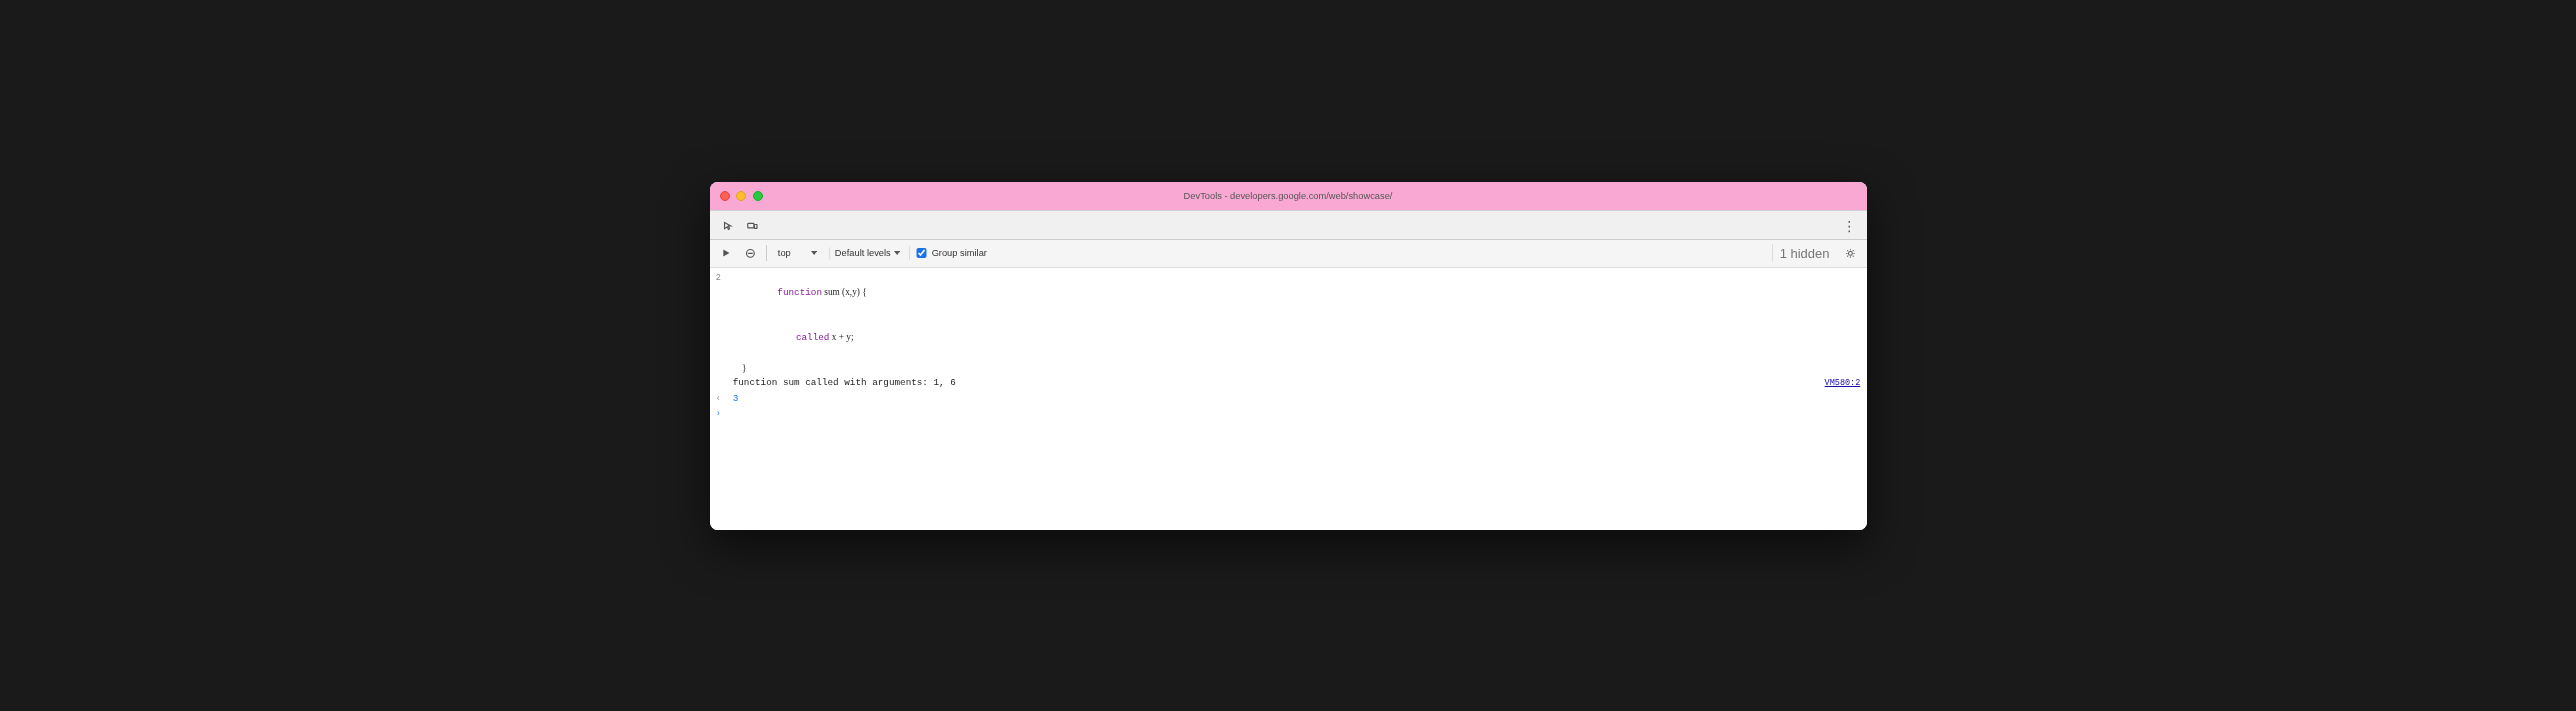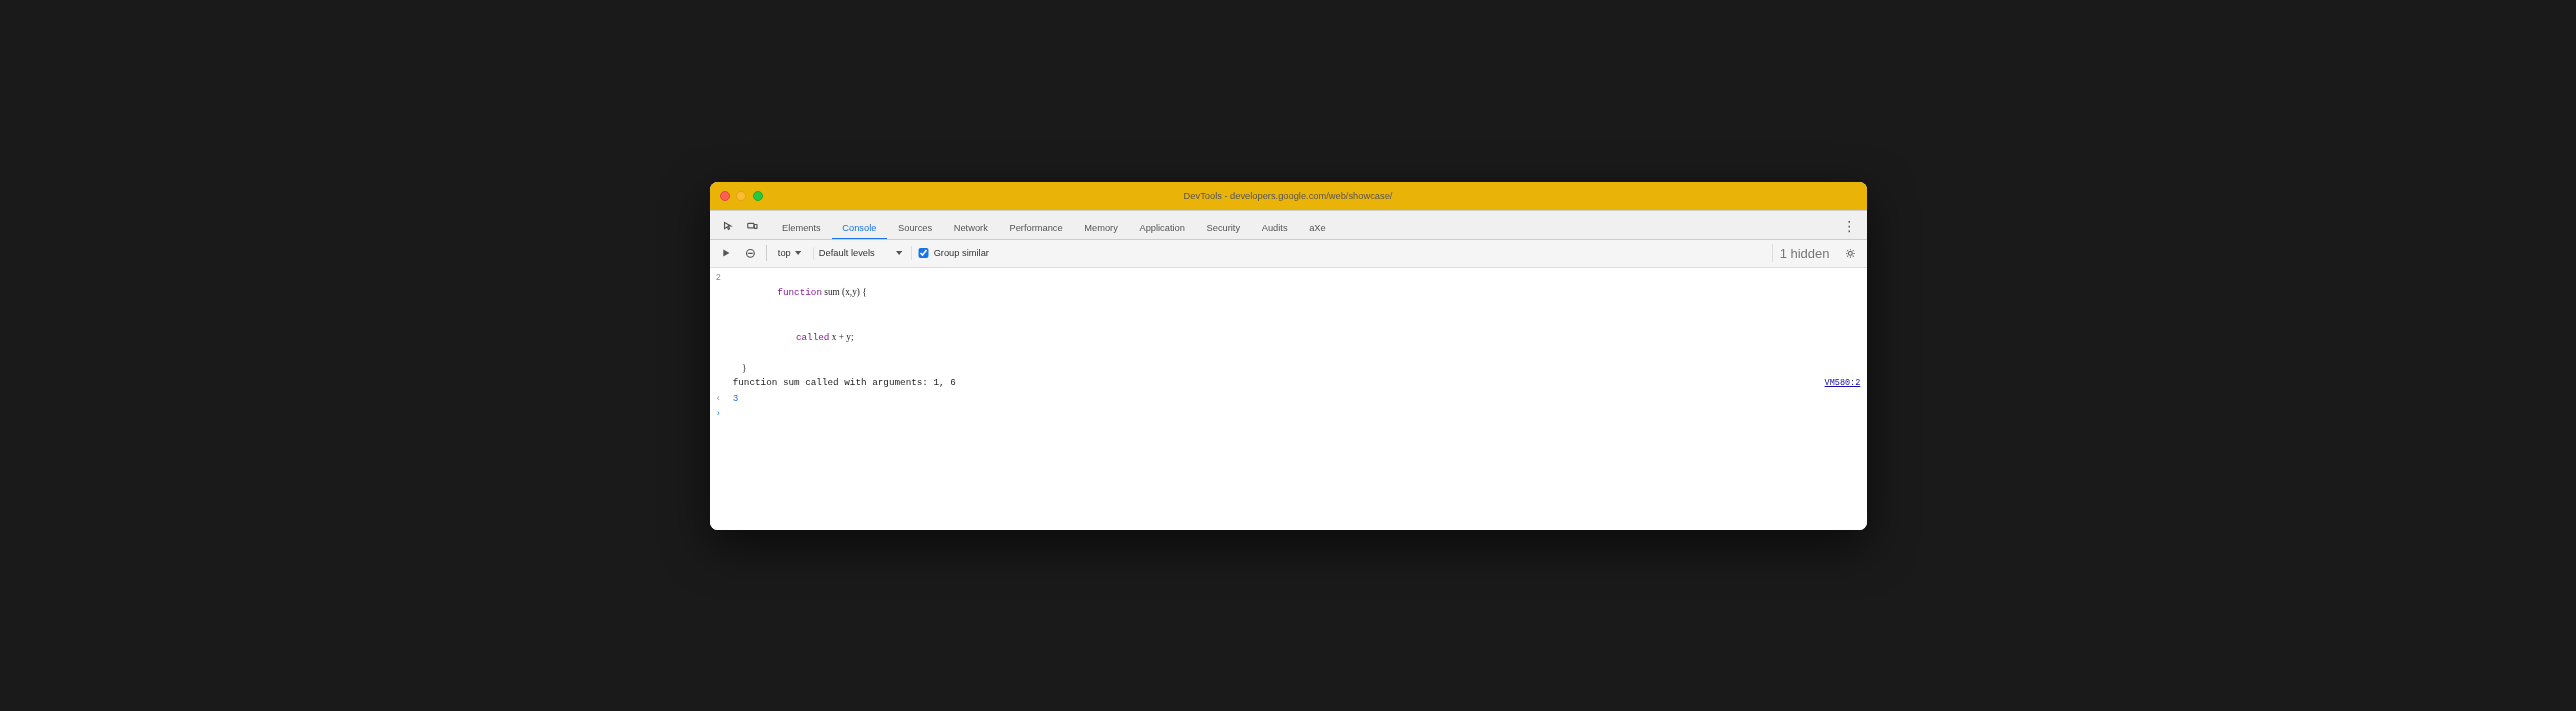--- a/index.html
+++ b/index.html
@@ -13,21 +13,21 @@
     }
     .window {
       width: 1157px;
       background: #f5f5f5;
       border-radius: 7.7px;
       overflow: hidden;
       box-shadow: 0 15.4px 46px rgba(0,0,0,0.6);
     }
     
     .title-bar {
-      background: #eab308;
+      background: #f9a8d4;
       height: 29px;
       display: flex;
       align-items: center;
       padding: 0 10.8px;
       border-bottom: 0.8px solid #d0d0d0;
       position: relative;
     }
     .traffic-lights {
       display: flex;
       gap: 6.2px;
@@ -147,40 +147,40 @@
       margin: 0 1.5px;
     }
     .context-select {
       display: flex;
       align-items: center;
       background: none;
       border: none;
       cursor: pointer;
       font-size: 9.3px;
       color: #333;
-      gap: 4px;
+      gap: 20px;
       padding: 1.5px 4.6px;
       border-radius: 2.3px;
     }
     .filter-input {
       flex: 1;
       border: none;
       background: none;
       font-size: 9.3px;
       color: #333;
       outline: none;
       padding: 1.5px 3.1px;
       border-left: 0.8px solid #ddd;
       margin-left: 3.1px;
     }
     .filter-input::placeholder { color: #999; }
     .default-levels {
       display: flex;
       align-items: center;
-      gap: 21px;
+      gap: 3px;
       font-size: 9.3px;
       color: #333;
       cursor: pointer;
       padding: 1.5px 4.6px;
       border-radius: 2.3px;
       white-space: nowrap;
       border-left: 0.8px solid #ddd;
       margin-left: 3.1px;
     }
     .group-similar {
@@ -283,32 +283,20 @@
           <path d="M2 2 L2 10 L5.5 7.5 L7 11 L8.5 10 L7 6.5 L10 6.5 Z"></path>
         </svg>
       </button>
       <button class="toolbar-btn">
         <svg width="10.8" height="10.8" viewBox="0 0 14 14" fill="none" stroke="#555" stroke-width="1.5">
           <rect x="1" y="3" width="8" height="6" rx="1"></rect>
           <rect x="9.5" y="4.5" width="3.5" height="5" rx="0.5"></rect>
         </svg>
       </button>
     </div>
-    <div class="tabs">
-      <div class="tab">Elements</div>
-      <div class="tab active">Console</div>
-      <div class="tab">Sources</div>
-      <div class="tab">Network</div>
-      <div class="tab">Performance</div>
-      <div class="tab">Memory</div>
-      <div class="tab">Application</div>
-      <div class="tab">Security</div>
-      <div class="tab">Audits</div>
-      <div class="tab">aXe</div>
-    </div>
     <div class="tab-bar-right">
       <button class="more-btn">⋮</button>
     </div>
   </div>
 
   <div class="console-toolbar">
     <button class="console-btn">
       <svg width="10" height="10" viewBox="0 0 13 13" fill="#555">
         <polygon points="3,2 11,6.5 3,11"></polygon>
       </svg>

